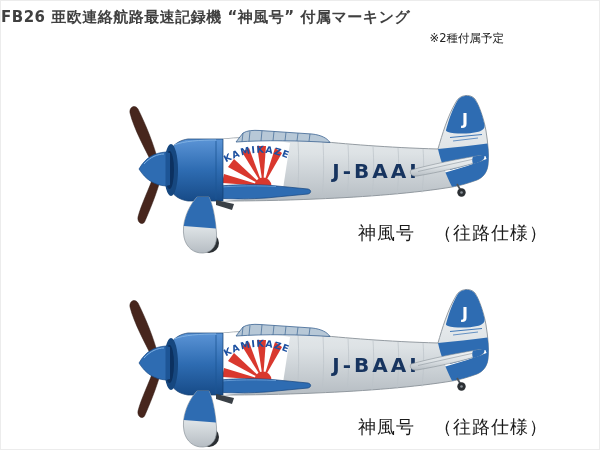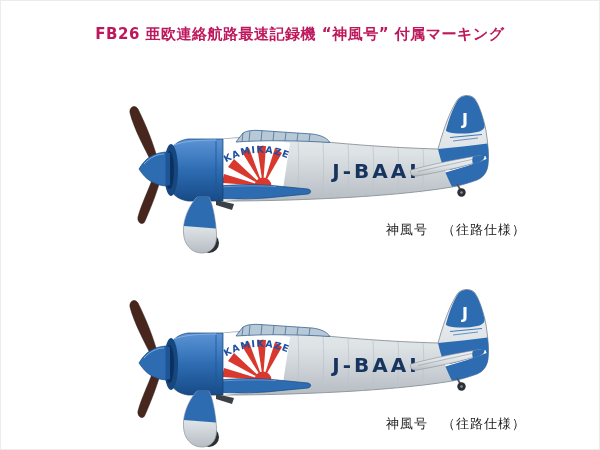--- a/index.html
+++ b/index.html
@@ -1,34 +1,35 @@
 <!DOCTYPE html>
 <html><head>
 <meta charset="utf-8">
 <style>
   html,body{margin:0;padding:0;background:#fff;}
   .page{position:relative;width:600px;height:450px;background:#ffffff;overflow:hidden;
         font-family:"DejaVu Sans","Liberation Sans",sans-serif;border:1px solid #ececec;box-sizing:border-box;}
-  .title{position:absolute;top:24px;left:0;width:100%;text-align:center;
-         font-size:15px;font-weight:bold;color:#be185d;letter-spacing:0.5px;}
+  .title{position:absolute;top:7px;left:0;width:100%;text-align:left;
+         font-size:15px;font-weight:bold;color:#404040;letter-spacing:0.5px;}
   .note{position:absolute;top:30px;right:95px;font-size:11.5px;color:#222;}
   .plane{position:absolute;left:115px;width:395px;height:170px;}
   .plane-1{top:86px;}
   .plane-2{top:280px;}
-  .caption{position:absolute;left:357px;font-size:13px;color:#1a1a1a;letter-spacing:1px;margin-left:28px;}
+  .caption{position:absolute;left:357px;font-size:18px;color:#1a1a1a;letter-spacing:1px;}
   .caption-1{top:220px;}
   .caption-2{top:414px;}
   svg text{font-family:"DejaVu Sans","Liberation Sans",sans-serif;}
 </style>
 </head>
 <body>
 
 <div class="page">
 
   <div class="title">FB26 亜欧連絡航路最速記録機 “神風号” 付属マーキング</div>
+  <div class="note">※2種付属予定</div>
 
   <div class="plane plane-1">
   <svg width="395" height="170" viewBox="0 0 395 170">
     <defs>
       <linearGradient id="fusgrad-a" x1="0" y1="0" x2="0" y2="1">
         <stop offset="0" stop-color="#f4f6f7"></stop>
             <stop offset="0.55" stop-color="#dde2e5"></stop>
             <stop offset="1" stop-color="#b6bdc3"></stop>
       </linearGradient>
       <linearGradient id="cowlgrad-a" x1="0" y1="0" x2="0" y2="1">

